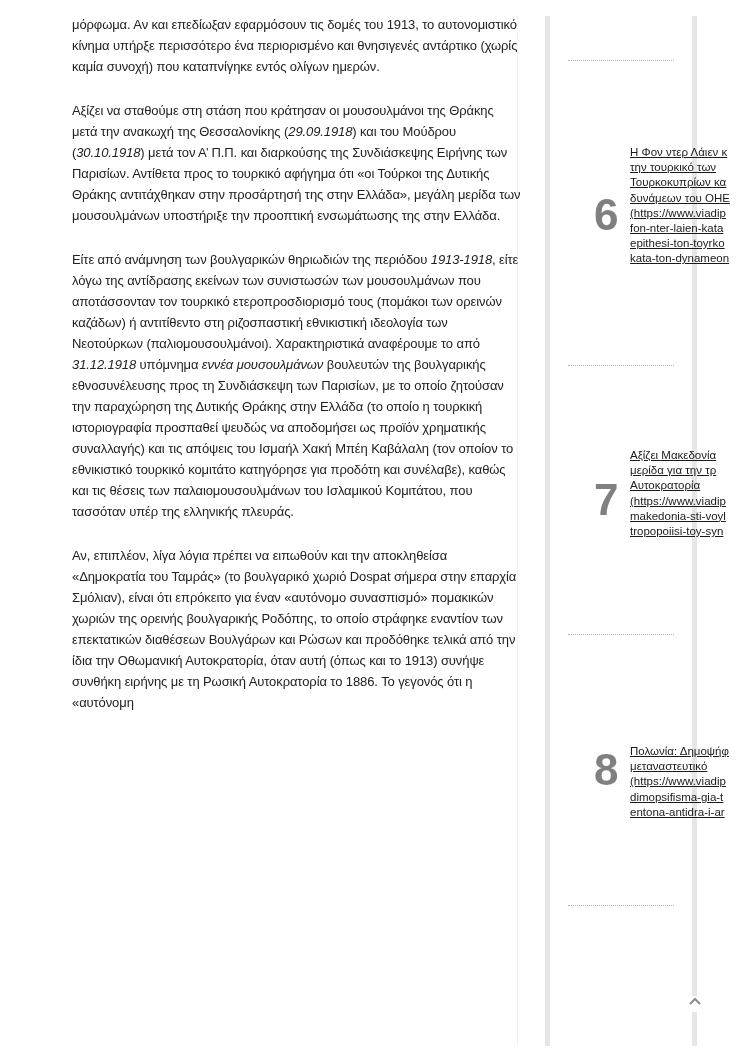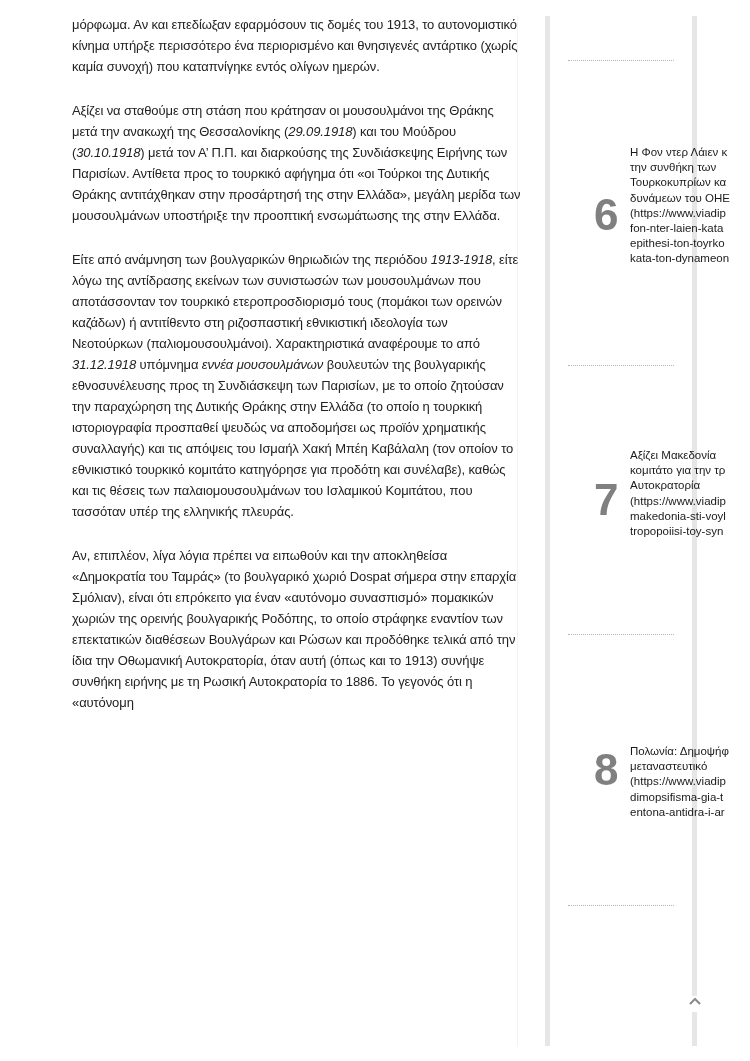--- a/index.html
+++ b/index.html
@@ -28,21 +28,21 @@
     position: absolute; left: 568px; width: 106px; height: 0;
     border-top: 1px dotted #b5b5b5;
   }
   .item { position: absolute; left: 598px; width: 152px; }
   .num {
     position: absolute; left: -4px; font-family: "Liberation Sans", sans-serif;
     font-weight: bold; font-size: 44px; line-height: 44px; color: #808080;
   }
   .link {
     position: absolute; left: 32px; width: 120px; overflow: hidden; white-space: nowrap;
-    font-size: 11.5px; line-height: 15.2px; color: #1a1a1a; 
+    font-size: 11.5px; line-height: 15.2px; color: #1a1a1a; text-decoration: underline;
   }
   .link span { display: block; }
   .scroll-top {
     position: absolute; left: 685px; top: 996px; width: 20px; height: 16px;
     color: #8a8a8a; font-size: 16px; line-height: 16px; text-align: center;
     background: #ffffff;
   }
   .scroll-top svg { display: block; margin: 0 auto; }
 </style>
 </head>
@@ -59,37 +59,37 @@
 
 <div class="rail left"></div>
 <div class="rail right"></div>
 
 <div class="sep" style="top:60px"></div>
 
 <div class="item" style="top:145px">
   <div class="num" style="top:48px">6</div>
   <a class="link" style="top:0">
       <span>Η Φον ντερ Λάιεν κ</span>
-      <span>την συνθήκη των</span>
+      <span>την τουρκικό των</span>
       <span>Τουρκοκυπρίων κα</span>
       <span>δυνάμεων του ΟΗΕ</span>
       <span>(https://www.viadip</span>
       <span>fon-nter-laien-kata</span>
       <span>epithesi-ton-toyrko</span>
       <span>kata-ton-dynameon</span>
     </a>
 </div>
 
 <div class="sep" style="top:365px"></div>
 
 <div class="item" style="top:448px">
   <div class="num" style="top:30px">7</div>
   <a class="link" style="top:0">
       <span>Αξίζει Μακεδονία</span>
-      <span>κομιτάτο για την τρ</span>
+      <span>μερίδα για την τρ</span>
       <span>Αυτοκρατορία</span>
       <span>(https://www.viadip</span>
       <span>makedonia-sti-voyl</span>
       <span>tropopoiisi-toy-syn</span>
     </a>
 </div>
 
 <div class="sep" style="top:634px"></div>
 
 <div class="item" style="top:728px">

